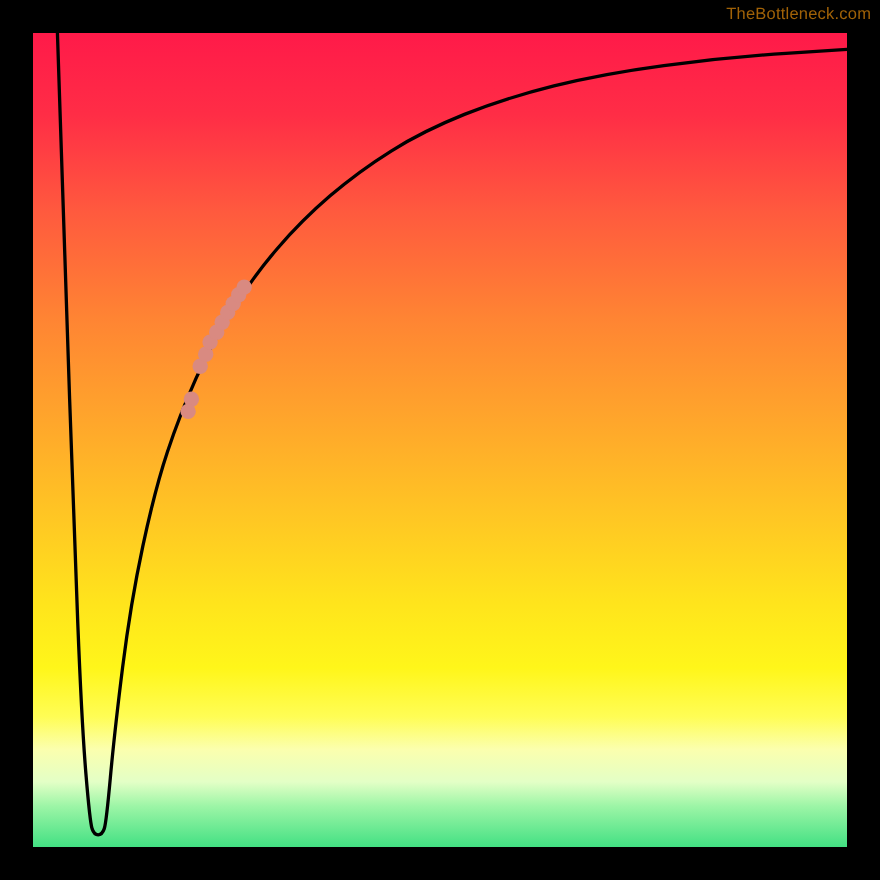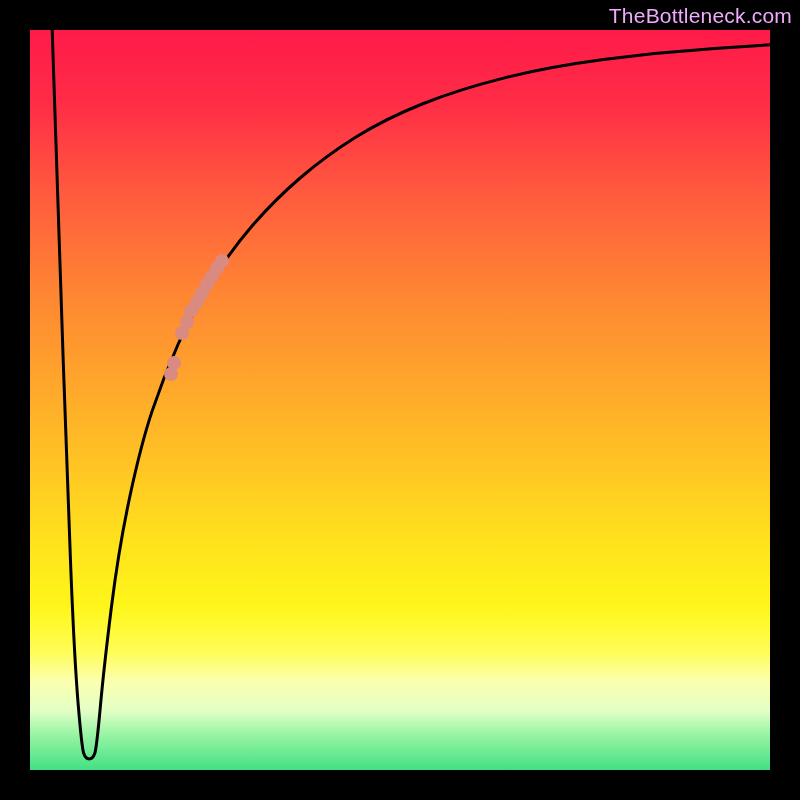--- a/index.html
+++ b/index.html
@@ -52,22 +52,22 @@
     width: 14px;
     height: 14px;
     border-radius: 50%;
     background: #d98a81;
     transform: translate(-50%, -50%);
   }
   .watermark {
     position: absolute;
     top: 4px;
     right: 8px;
-    color: #f0abfc;
-    font-size: 21px;
+    color: #a16207;
+    font-size: 15px;
     letter-spacing: 0.2px;
     user-select: none;
   }
 </style>
 </head>
 <body>
 
 <div class="stage">
   <div class="watermark">TheBottleneck.com</div>
 

